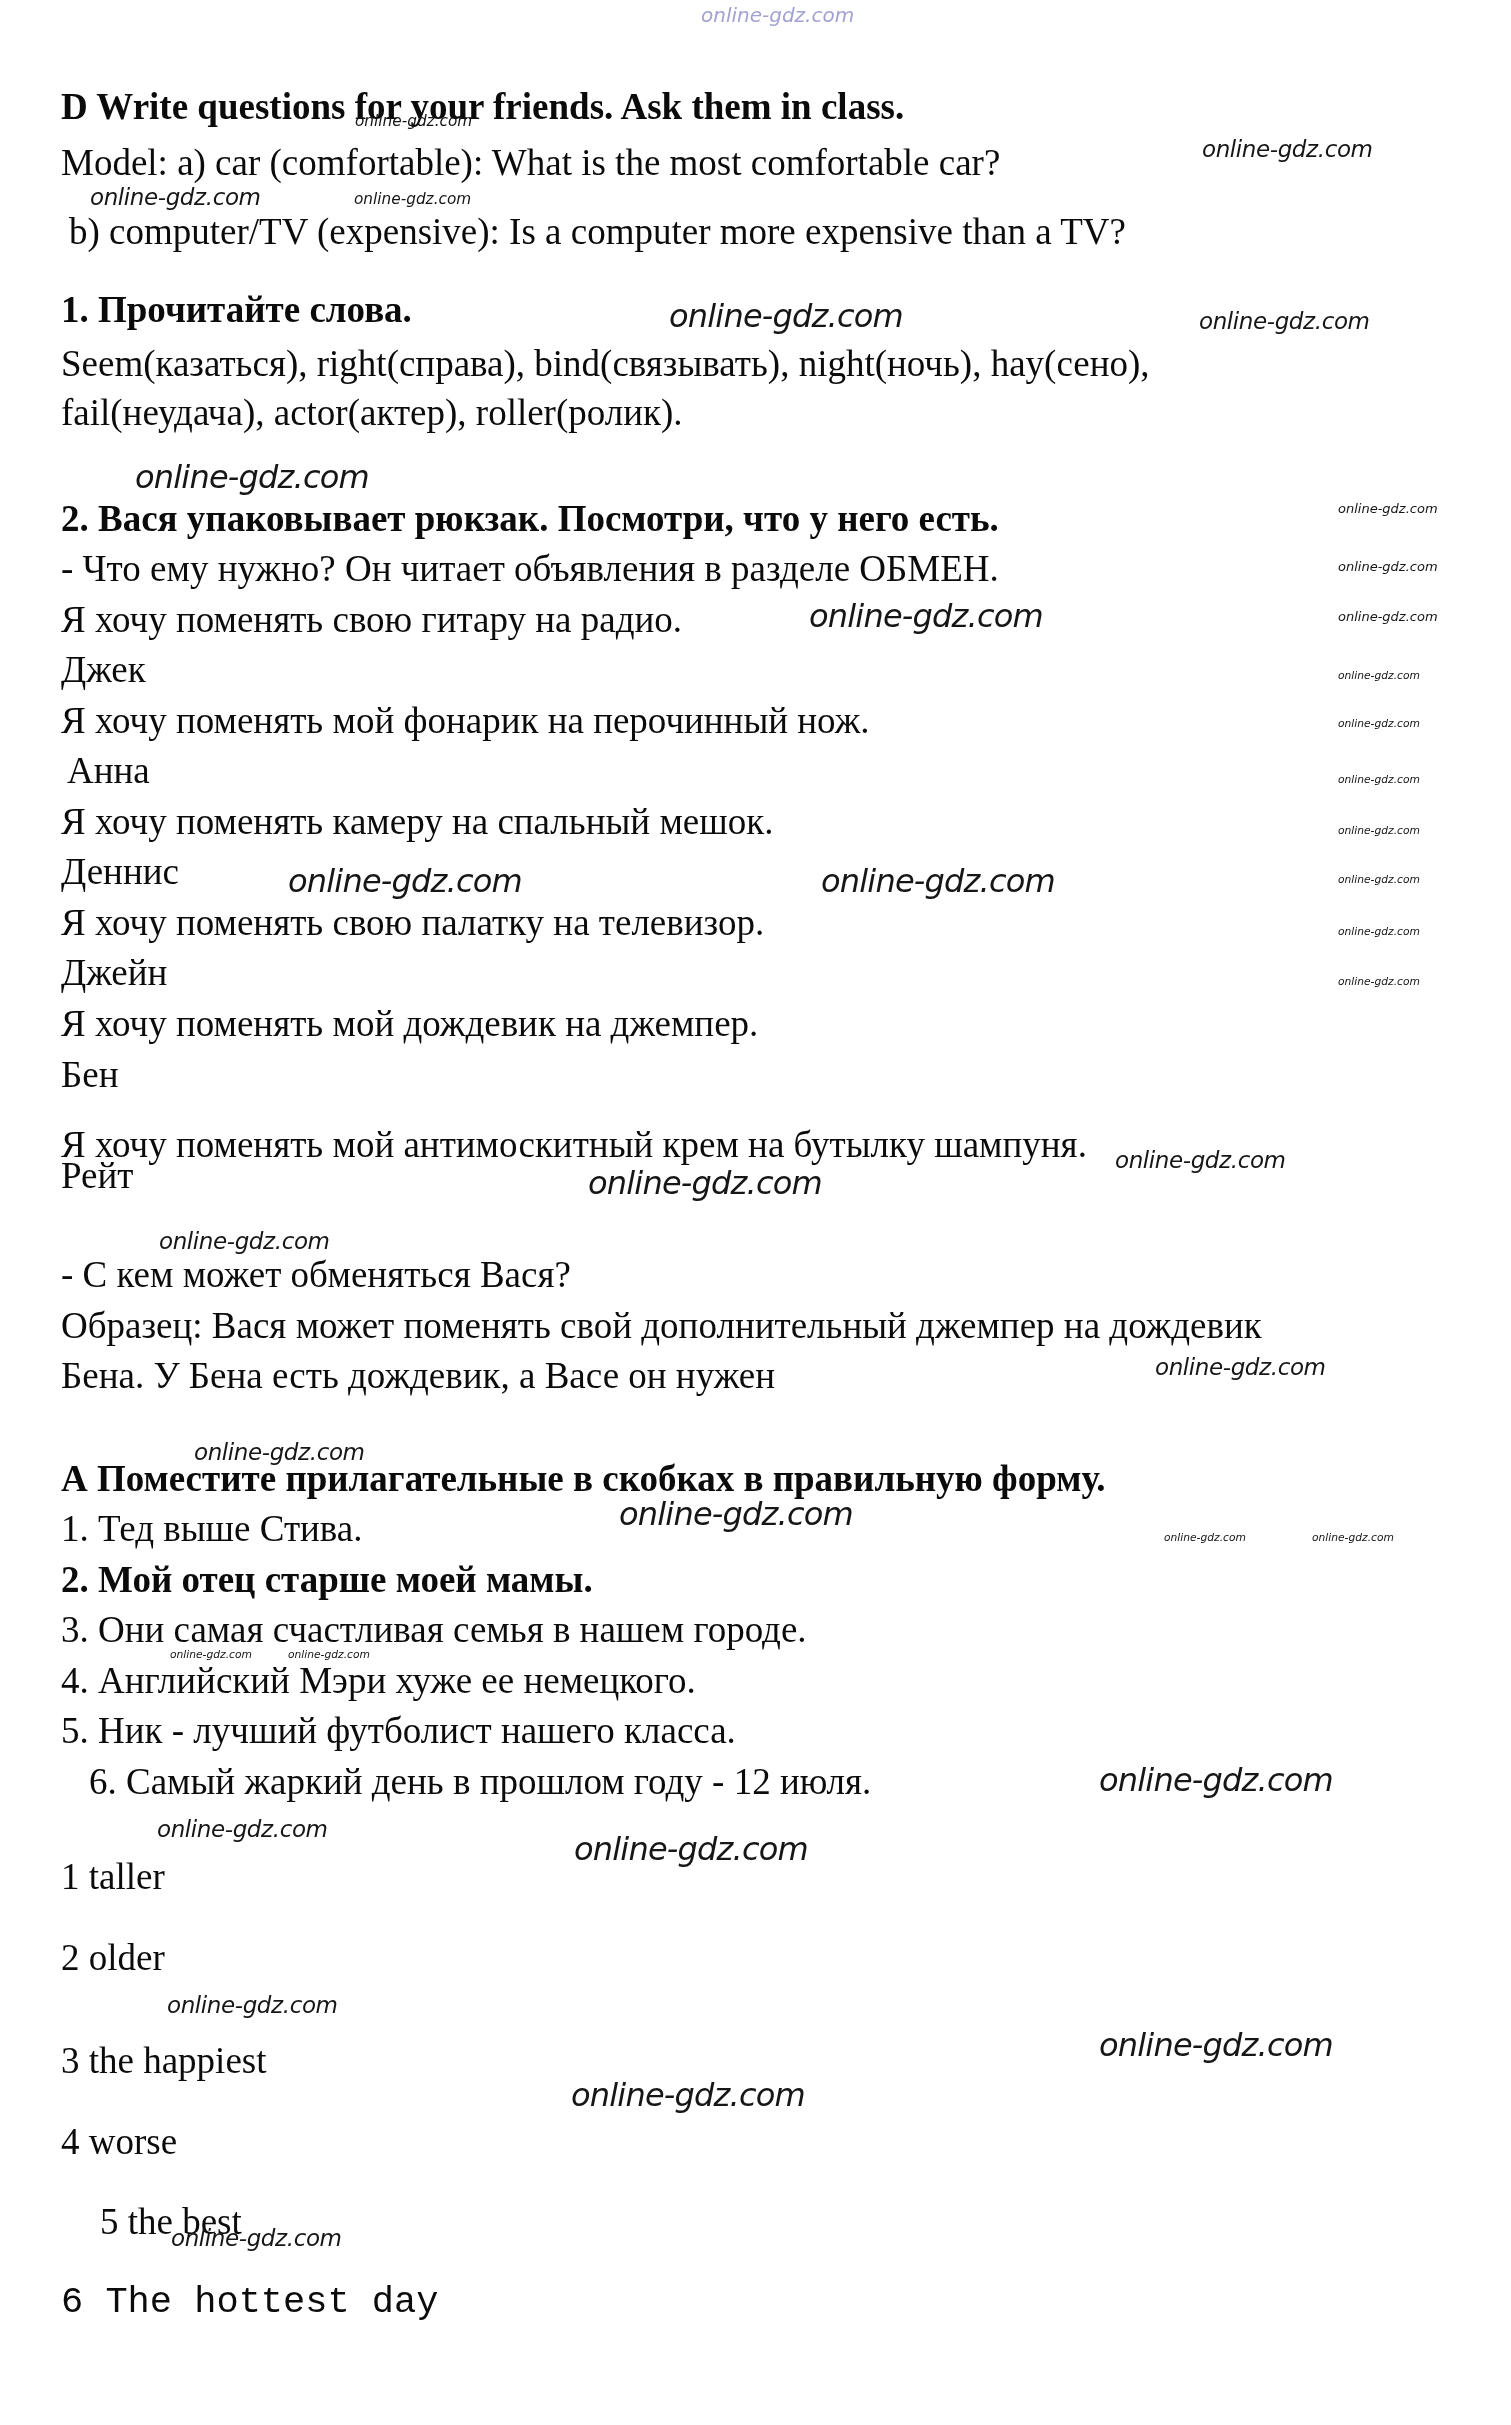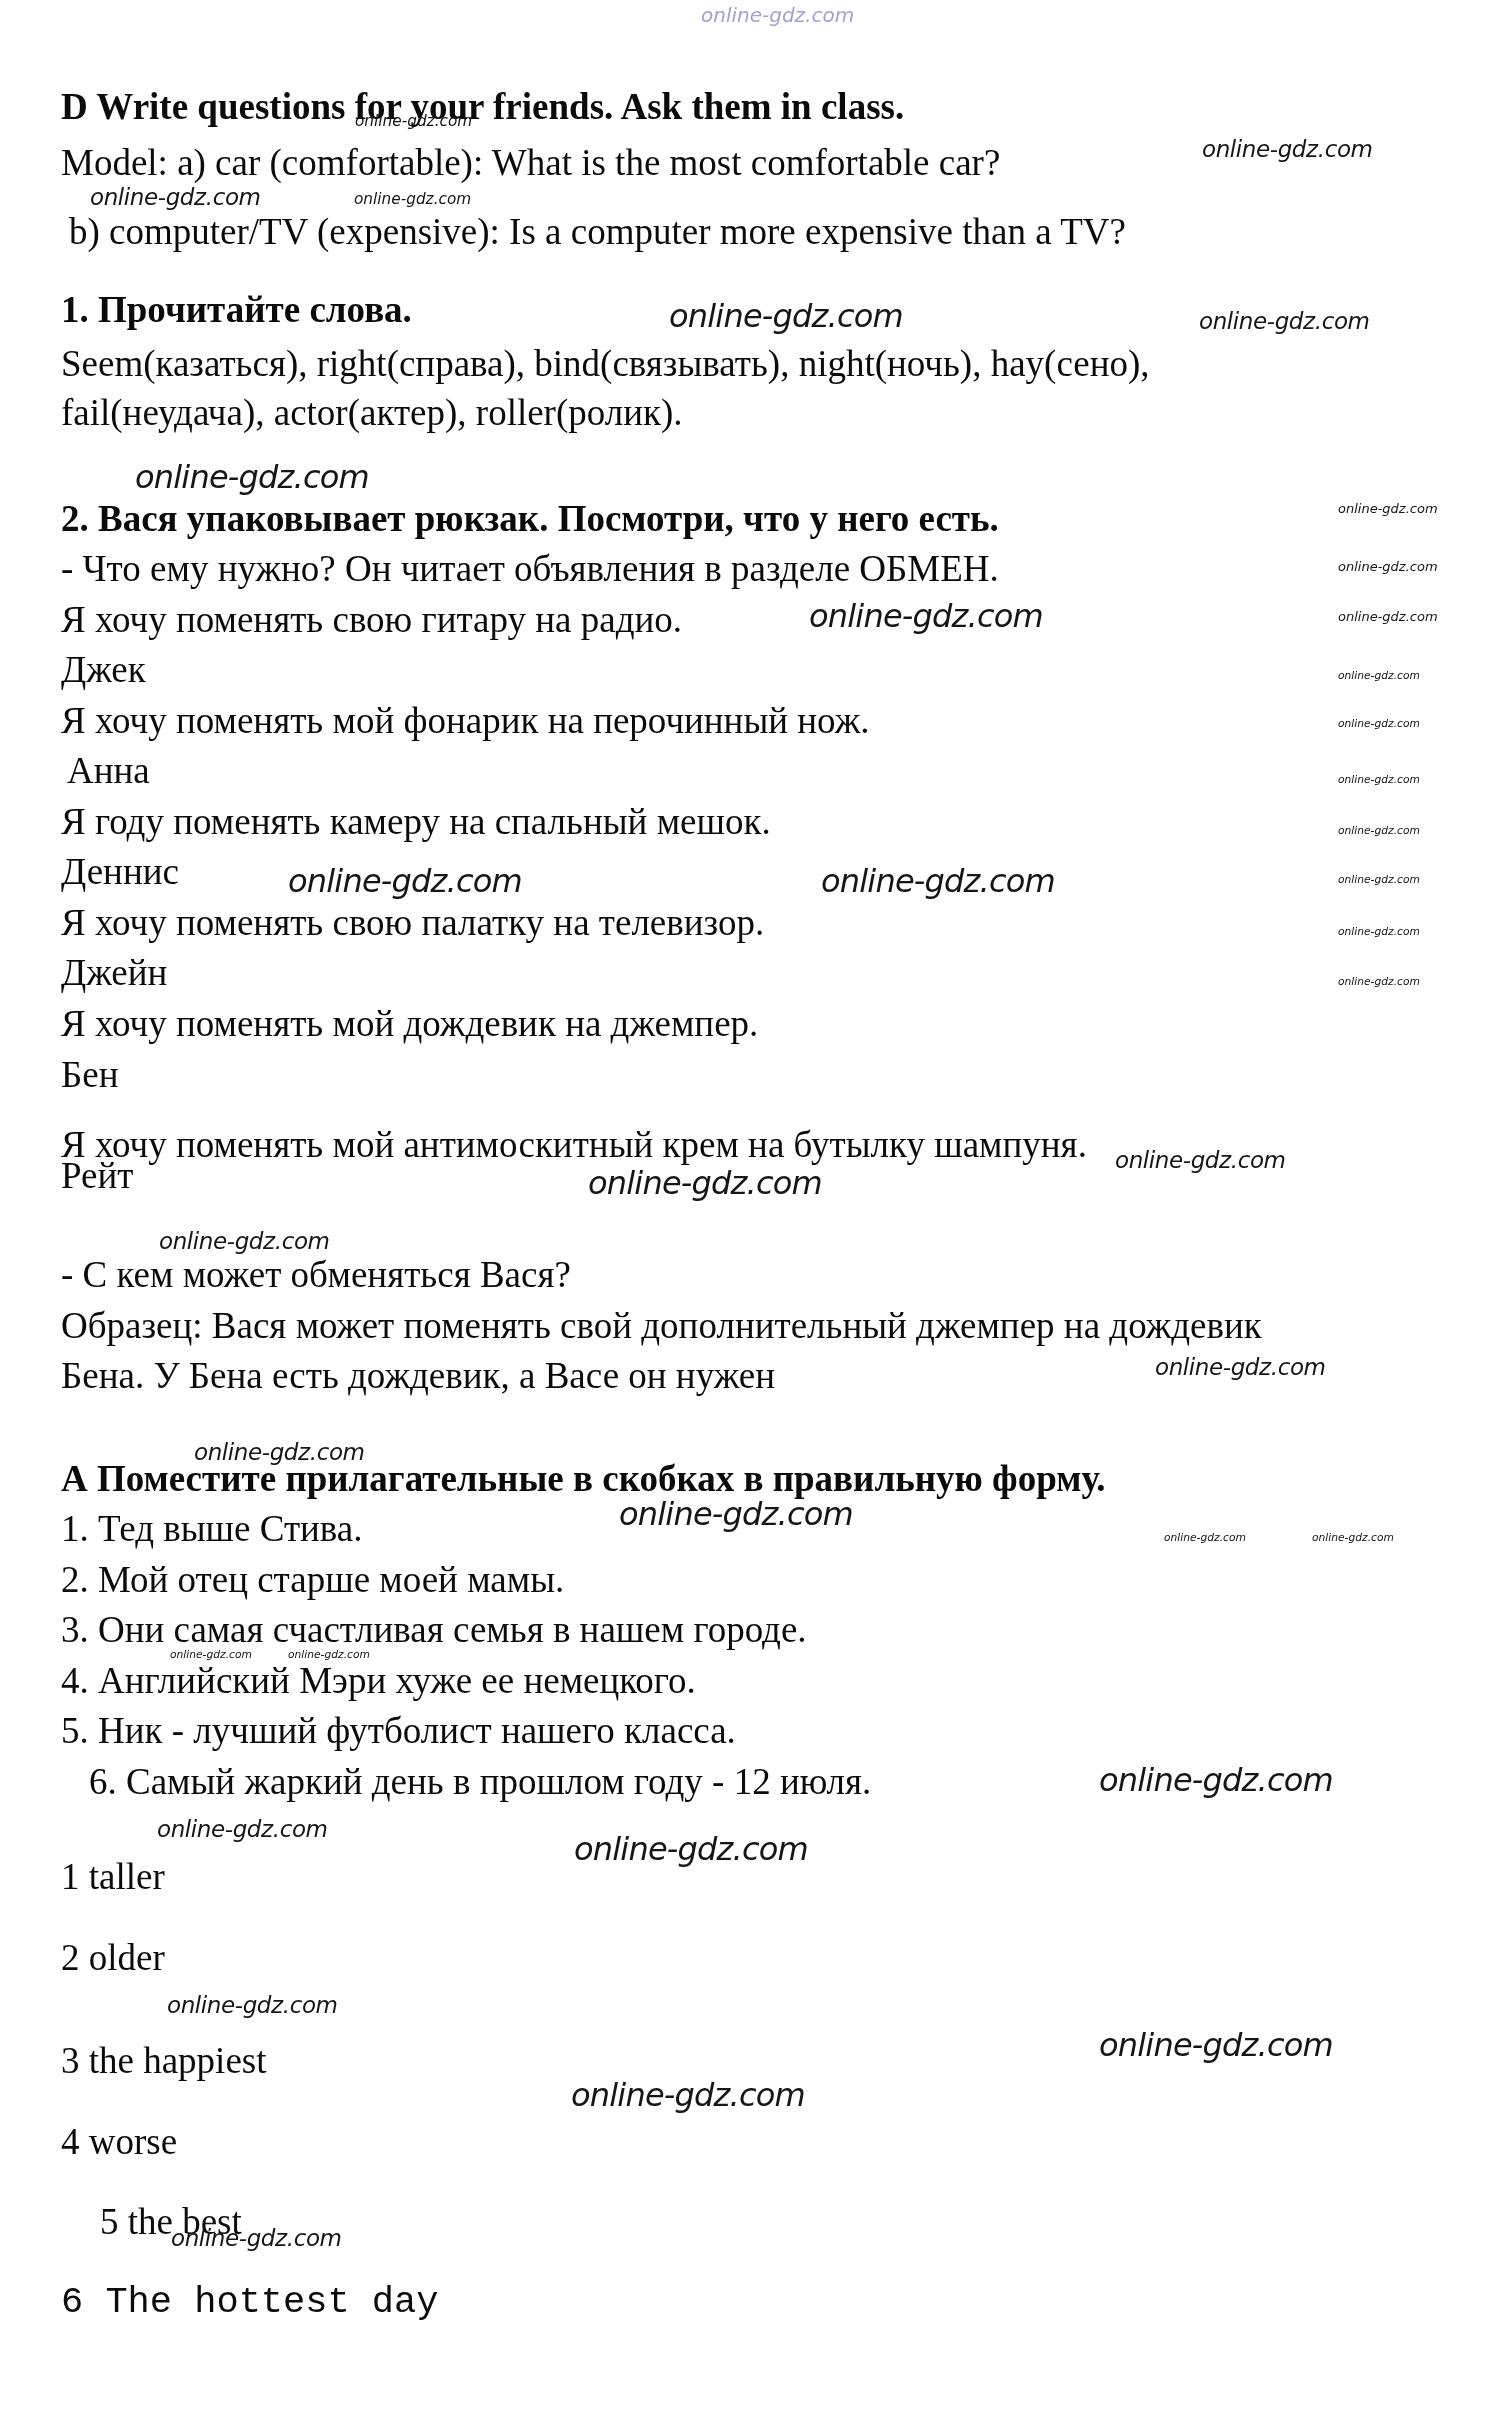--- a/index.html
+++ b/index.html
@@ -44,34 +44,34 @@
       <div class="line" style="left: 61px; top: 211px; margin-left: 8px;">b) computer/TV (expensive): Is a computer more expensive than a TV?</div>
       <div class="line bold" style="left: 61px; top: 289px;">1. Прочитайте слова.</div>
       <div class="line" style="left: 61px; top: 343px;">Seem(казаться), right(справа), bind(связывать), night(ночь), hay(сено),</div>
       <div class="line" style="left: 61px; top: 392px;">fail(неудача), actor(актер), roller(ролик).</div>
       <div class="line bold" style="left: 61px; top: 498px;">2. Вася упаковывает рюкзак. Посмотри, что у него есть.</div>
       <div class="line" style="left: 61px; top: 548px;">- Что ему нужно? Он читает объявления в разделе ОБМЕН.</div>
       <div class="line" style="left: 61px; top: 599px;">Я хочу поменять свою гитару на радио.</div>
       <div class="line" style="left: 61px; top: 649px;">Джек</div>
       <div class="line" style="left: 61px; top: 700px;">Я хочу поменять мой фонарик на перочинный нож.</div>
       <div class="line" style="left: 67px; top: 750px;">Анна</div>
-      <div class="line" style="left: 61px; top: 801px;">Я году поменять камеру на спальный мешок.</div>
+      <div class="line" style="left: 61px; top: 801px;">Я хочу поменять камеру на спальный мешок.</div>
       <div class="line" style="left: 61px; top: 851px;">Деннис</div>
       <div class="line" style="left: 61px; top: 902px;">Я хочу поменять свою палатку на телевизор.</div>
       <div class="line" style="left: 61px; top: 952px;">Джейн</div>
       <div class="line" style="left: 61px; top: 1003px;">Я хочу поменять мой дождевик на джемпер.</div>
       <div class="line" style="left: 61px; top: 1054px;">Бен</div>
       <div class="line" style="left: 61px; top: 1104px; margin-top: 20px;">Я хочу поменять мой антимоскитный крем на бутылку шампуня.</div>
       <div class="line" style="left: 61px; top: 1155px;">Рейт</div>
       <div class="line" style="left: 61px; top: 1254px;">- С кем может обменяться Вася?</div>
       <div class="line" style="left: 61px; top: 1305px;">Образец: Вася может поменять свой дополнительный джемпер на дождевик</div>
       <div class="line" style="left: 61px; top: 1355px;">Бена. У Бена есть дождевик, а Васе он нужен</div>
       <div class="line bold" style="left: 61px; top: 1458px;">А Поместите прилагательные в скобках в правильную форму.</div>
       <div class="line" style="left: 61px; top: 1508px;">1. Тед выше Стива.</div>
-      <div class="line" style="left: 61px; top: 1559px;">2. Мой отец старше моей мамы.</div>
+      <div class="line" style="left: 61px; top: 1559px; font-weight: bold;">2. Мой отец старше моей мамы.</div>
       <div class="line" style="left: 61px; top: 1609px;">3. Они самая счастливая семья в нашем городе.</div>
       <div class="line" style="left: 61px; top: 1660px;">4. Английский Мэри хуже ее немецкого.</div>
       <div class="line" style="left: 61px; top: 1710px;">5. Ник - лучший футболист нашего класса.</div>
       <div class="line" style="left: 61px; top: 1761px; margin-left: 28px;">6. Самый жаркий день в прошлом году - 12 июля.</div>
       <div class="line" style="left: 61px; top: 1856px;">1 taller</div>
       <div class="line" style="left: 61px; top: 1937px;">2 older</div>
       <div class="line" style="left: 61px; top: 2040px;">3 the happiest</div>
       <div class="line" style="left: 61px; top: 2121px;">4 worse</div>
       <div class="line" style="left: 69px; top: 2201px; margin-left: 31px;">5 the best</div>
       <div class="line" style="left: 61px; top: 2282px; font-family: Liberation Mono, monospace;">6 The hottest day</div>

